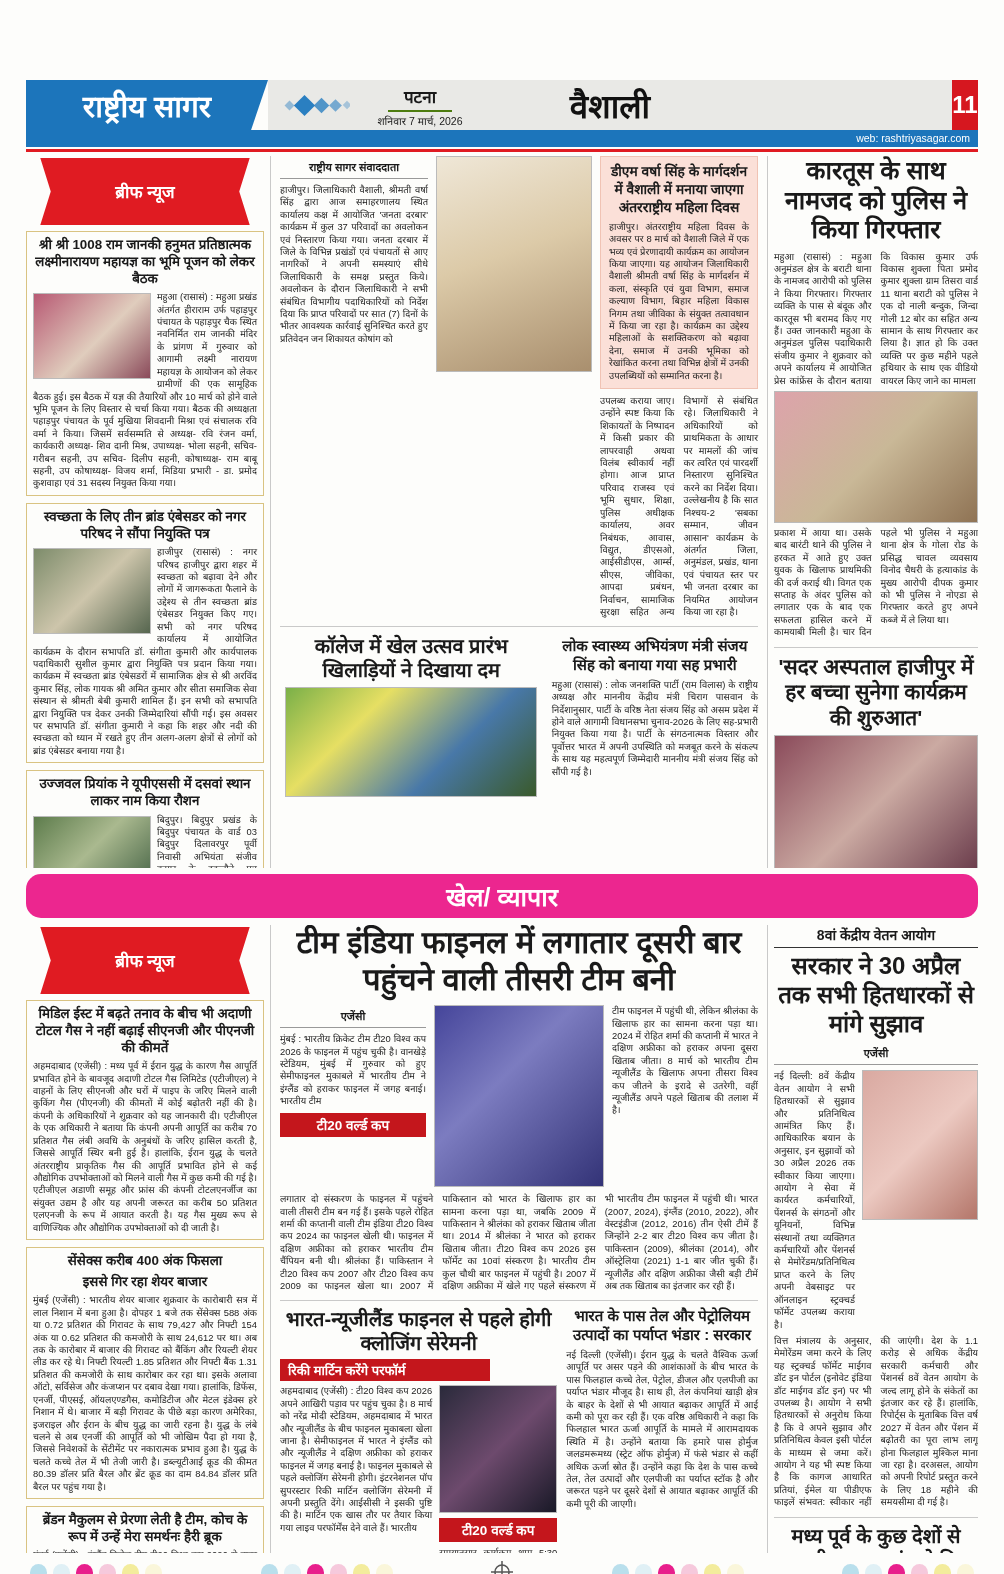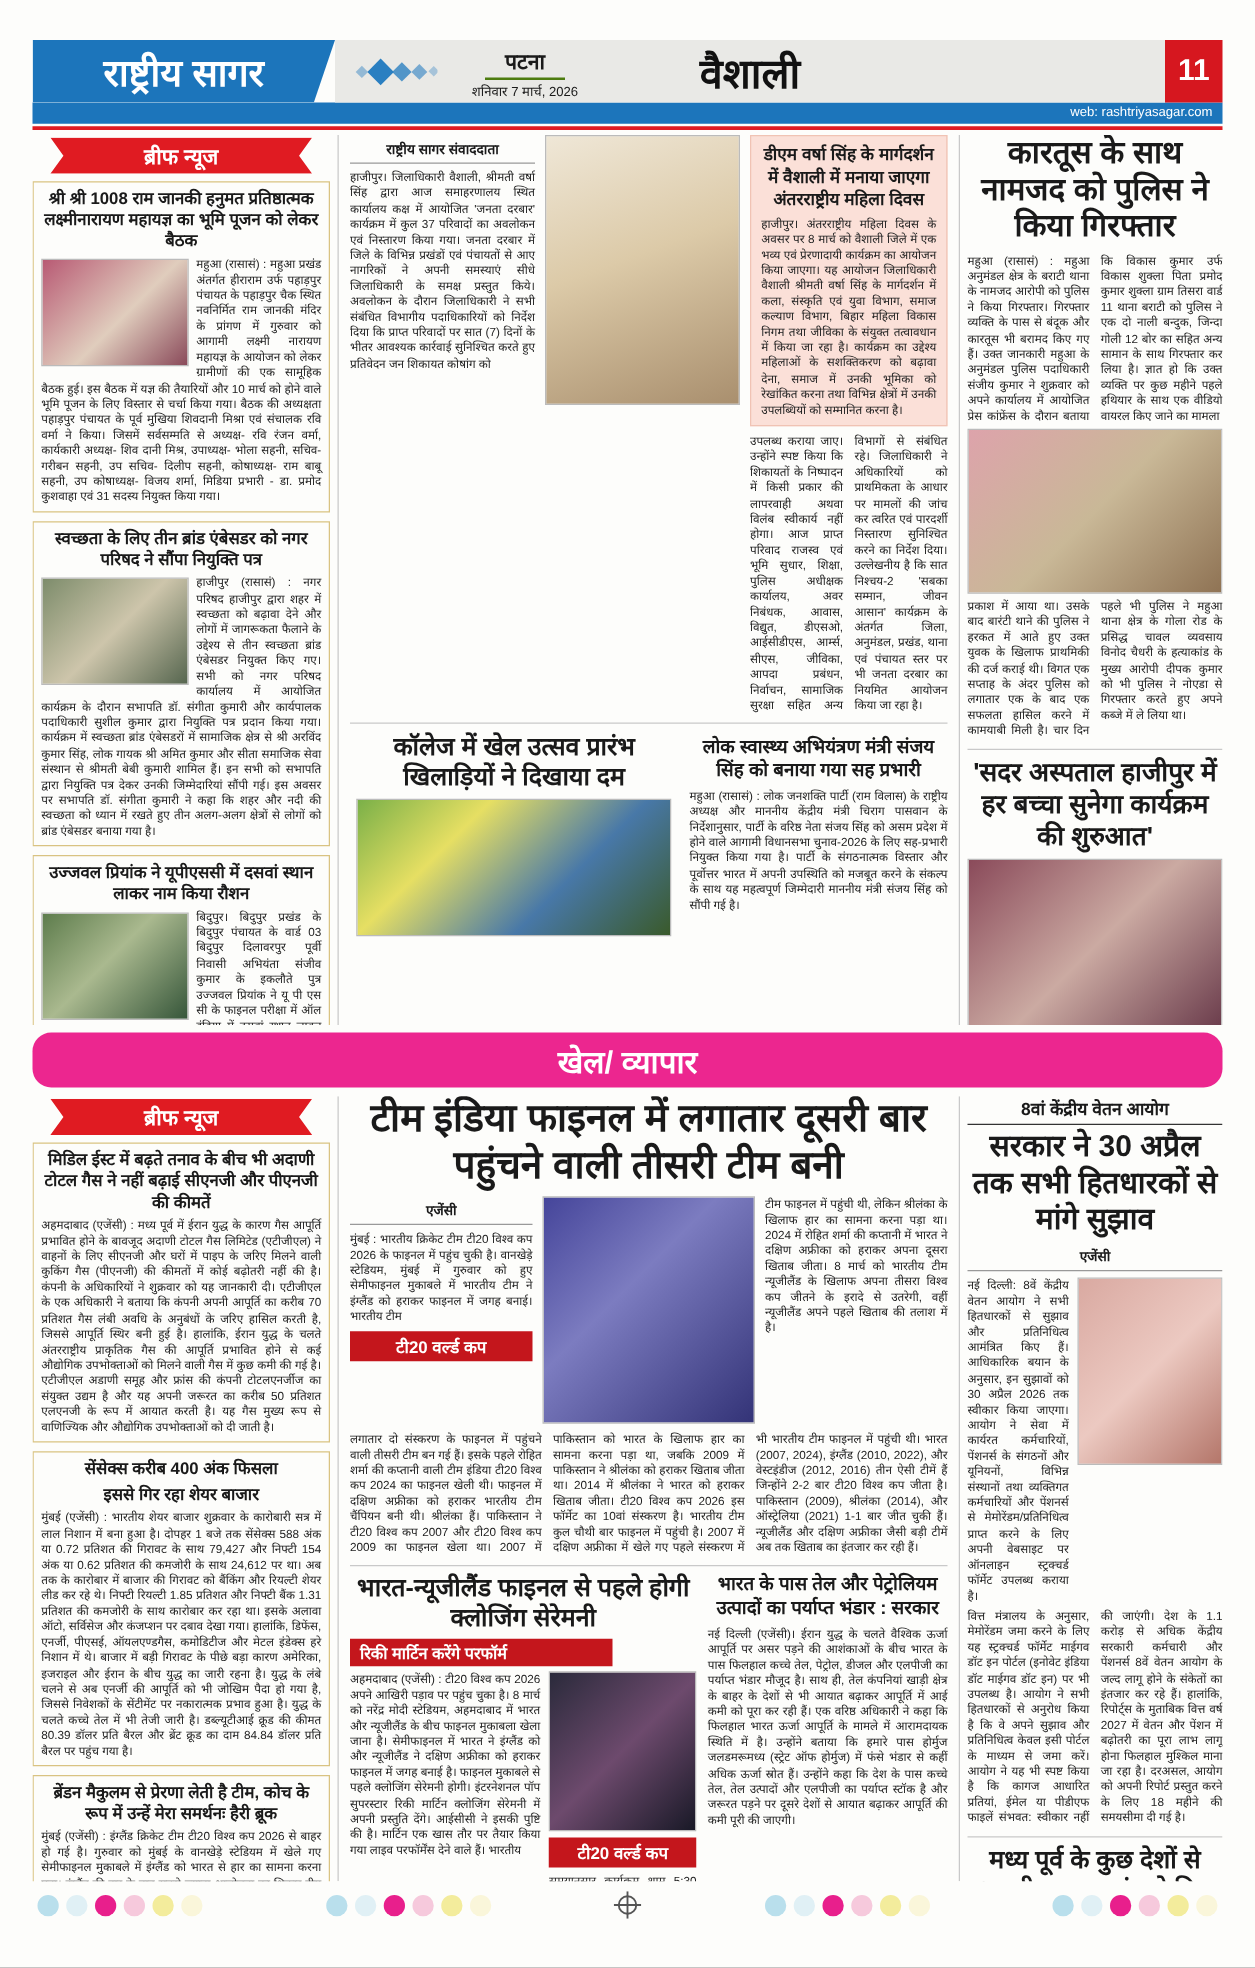--- a/index.html
+++ b/index.html
@@ -2,39 +2,39 @@
 <html lang="hi"><head>
 <meta charset="utf-8">
 <style>
   html,body{margin:0;padding:0;background:#9a9a9a;}
   .page{position:relative;width:1004px;height:1574px;background:#fdfdfb;margin:0 auto;
         font-family:"Liberation Sans","DejaVu Sans",sans-serif;color:#1a1a1a;overflow:hidden;}
   .inner{padding:0 26px;}
 
   
   .mast-wrap{padding-top:32px;}
-  .masthead{display:flex;height:50px;align-items:stretch;}
+  .masthead{display:flex;height:50px;align-items:stretch;margin-top:48px;}
   .mast-left{width:242px;background:#1c75bb;color:#fff;display:flex;align-items:center;justify-content:center;
              font-size:30px;font-weight:bold;clip-path:polygon(0 0,100% 0,93% 100%,0 100%);}
   .mast-center{flex:1;background:#e9e9e6;display:flex;align-items:center;position:relative;}
   .diamonds{display:flex;align-items:center;gap:4px;margin-left:18px;}
   .dmd{background:#2a7fc1;transform:rotate(45deg);}
   .dmd.s1{width:7px;height:7px;opacity:.45}.dmd.s2{width:11px;height:11px;opacity:.8}
   .dmd.s3{width:15px;height:15px}.dmd.s4{width:9px;height:9px;opacity:.6}.dmd.s5{width:6px;height:6px;opacity:.35}
   .edition{position:absolute;left:0;right:0;text-align:center;font-size:33px;font-weight:bold;color:#111;}
   .mast-meta{width:140px;text-align:center;padding-top:3px;z-index:2;background:#e9e9e6;}
   .mast-city{font-weight:bold;font-size:17px;border-bottom:2px solid #4d7c0f;display:inline-block;padding:0 16px 2px;}
   .mast-date{font-size:10.5px;margin-top:2px;}
-  .mast-page{width:46px;background:#d6171f;color:#fff;font-weight:bold;font-size:24px;
+  .mast-page{width:26px;background:#d6171f;color:#fff;font-weight:bold;font-size:24px;
              display:flex;align-items:center;justify-content:center;}
   .web-strip{height:17px;background:#1c75bb;color:#fff;font-size:10.5px;line-height:17px;text-align:right;padding-right:8px;}
   .red-rule{height:3px;background:#e01b22;margin-top:2px;}
 
   
-  .ribbon{background:#e01b22;color:#fff;text-align:center;font-weight:bold;font-size:17px;padding:3px 0;
+  .ribbon{background:#e01b22;color:#fff;text-align:center;font-weight:bold;font-size:17px;padding:22px 0;
           clip-path:polygon(0 0,100% 0,95% 50%,100% 100%,0 100%,5% 50%);width:88%;margin:2px auto 6px;}
   h1,h2,h3,h4{margin:0;font-weight:bold;}
   .btxt{font-size:9.4px;line-height:1.32;text-align:justify;color:#222;}
   .byline{font-weight:bold;font-size:11px;text-align:center;padding:3px 0 4px;border-bottom:1px solid #999;margin-bottom:5px;}
   .ph{background:#ccc;border:1px solid #bbb;box-sizing:border-box;}
   .vsep{border-left:1px solid #c9c9c9;border-right:1px solid #c9c9c9;}
 
   
   .top{display:flex;gap:0;height:712px;overflow:hidden;margin-top:4px;}
   .col-brief{width:238px;flex:none;}

